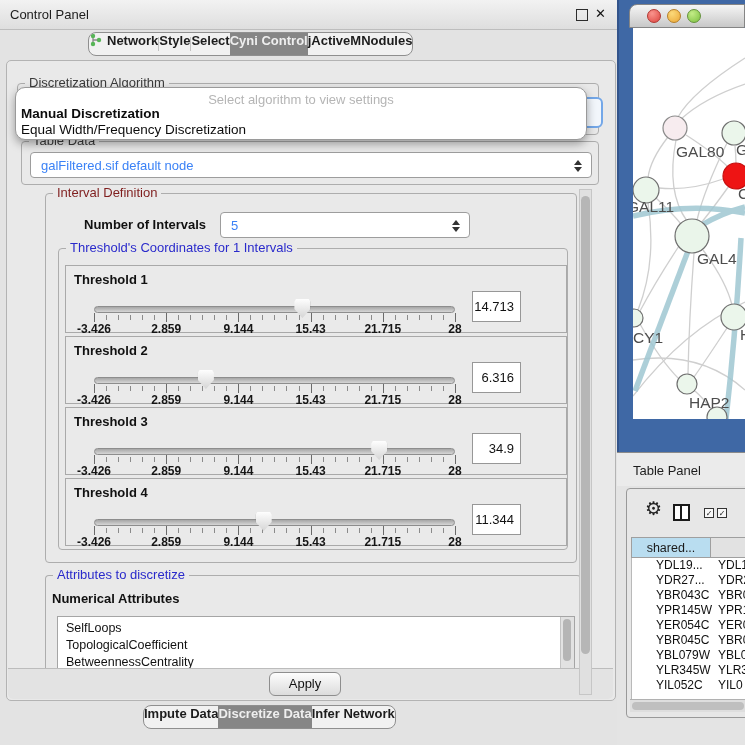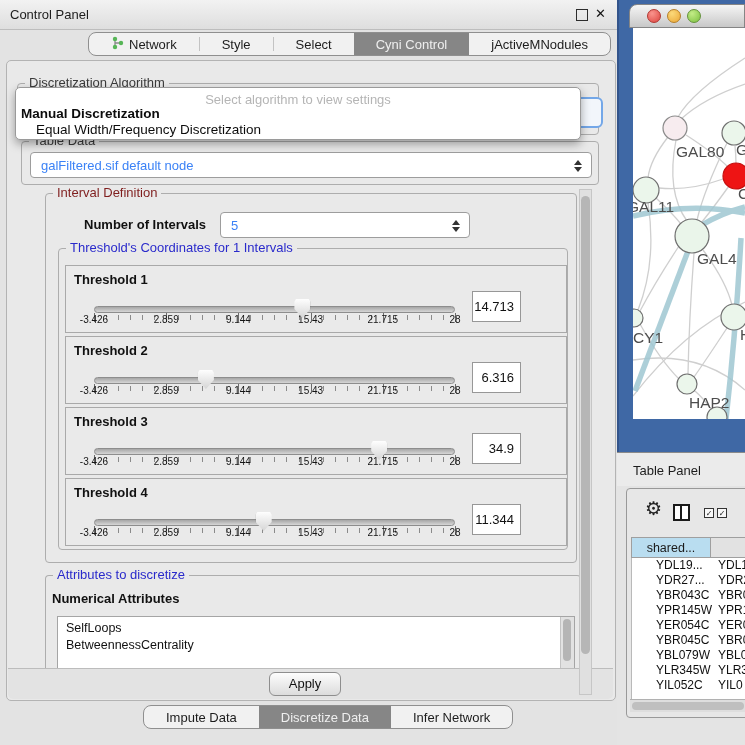--- a/index.html
+++ b/index.html
@@ -9,21 +9,21 @@
   
   #left{position:absolute;left:0;top:0;width:617px;height:745px;background:#e3e3e3;}
   #cp-titlebar{position:absolute;left:0;top:0;width:617px;height:29px;
     background:linear-gradient(#f2f2f2,#dedede);border-bottom:1px solid #bdbdbd;}
   #cp-title{position:absolute;left:10px;top:7px;font-size:13px;color:#1d1d1d;}
   #float-btn{position:absolute;left:576px;top:9px;width:10px;height:10px;border:1.5px solid #2c2c2c;background:transparent;}
   #close-btn{position:absolute;left:595px;top:6px;font-size:13px;font-weight:bold;color:#111;}
 
   .tabbar{position:absolute;display:flex;align-items:stretch;background:#f1f1f1;
     border:1.5px solid #8f8f8f;border-radius:8px;overflow:hidden;height:24px;box-sizing:border-box;}
-  .tab{display:flex;align-items:center;padding:0 22px;font-size:13px;color:#1c1c1c;white-space:nowrap;}
+  .tab{display:flex;padding:0 0;font-size:13px;color:#1c1c1c;white-space:nowrap;font-weight:bold;}
   .tab.selected{background:#868686;color:#efefef;}
   .tabsep{width:1px;background:#c3c3c3;margin:4px 0;}
   #top-tabs{left:88px;top:32px;}
   #bottom-tabs{left:143px;top:705px;}
 
   #main-panel{position:absolute;left:6px;top:60px;width:608px;height:639px;
     background:#e9e9e9;border:1px solid #b3b3b3;border-radius:5px;}
 
   .group{position:absolute;border:1px solid #adadad;border-radius:4px;box-sizing:border-box;}
   .legend{position:absolute;top:-9px;left:7px;background:#e9e9e9;padding:0 4px;font-size:13px;white-space:nowrap;}
@@ -32,39 +32,39 @@
   .legend.dark{color:#3a3a3a;}
 
   .combo{position:absolute;background:#ffffff;border:1px solid #9d9d9d;border-radius:4px;box-sizing:border-box;height:26px;}
   .combo .val{position:absolute;left:10px;top:5px;font-size:13px;color:#3b82f6;}
   .arrows{position:absolute;right:9px;top:6px;width:8px;height:14px;}
   .arrows .up{position:absolute;top:1px;left:0;width:0;height:0;border-left:4px solid transparent;border-right:4px solid transparent;border-bottom:5px solid #333;}
   .arrows .dn{position:absolute;bottom:1px;left:0;width:0;height:0;border-left:4px solid transparent;border-right:4px solid transparent;border-top:5px solid #333;}
 
   
   #algo-popup{position:absolute;left:8px;top:26px;width:564px;height:51px;background:#ffffff;
-    border:1px solid #9a9a9a;border-radius:5px;box-shadow:0 4px 10px rgba(0,0,0,.35);z-index:40;}
+    border:1px solid #9a9a9a;border-radius:10px;box-shadow:0 4px 10px rgba(0,0,0,.35);z-index:40;padding-left:6px;}
   #algo-popup .hint{position:absolute;left:0;top:4px;width:100%;text-align:center;font-size:13px;color:#b5b5b5;}
   #algo-popup .item{position:absolute;left:5px;font-size:13.5px;color:#0c0c0c;white-space:nowrap;}
   #algo-popup .item.b{font-weight:bold;}
 
   #focus-combo{position:absolute;left:554px;top:36px;width:38px;height:27px;border:2.5px solid #73a7e8;
     border-radius:6px;background:#f2f6fb;z-index:5;}
 
   
   .thr-row{position:relative;width:502px;height:68px;border:1px solid #a9a9a9;background:#eaeaea;margin-bottom:3px;box-sizing:border-box;}
   .thr-label{position:absolute;left:8px;top:6px;font-size:13px;font-weight:bold;color:#111;}
   .track{position:absolute;left:28px;top:40px;width:361px;height:7px;border:1px solid #8d8d8d;border-radius:4px;
     background:linear-gradient(#a6a6a6,#d6d6d6);box-sizing:border-box;}
   .thumb{position:absolute;top:33px;width:16px;height:19px;background:linear-gradient(#fefefe,#d5d5d5);
     clip-path:polygon(10% 0,90% 0,100% 14%,100% 52%,50% 100%,0 52%,0 14%);filter:drop-shadow(0 0 1px #6f6f6f);z-index:2;}
   .ticks{position:absolute;left:28px;top:49px;width:362px;height:5px;
     background:repeating-linear-gradient(to right,#8a8a8a 0 1px,transparent 1px 12.03px);}
   .majortick{position:absolute;top:47px;width:1px;height:9px;background:#6b6b6b;}
-  .ticklabel{position:absolute;top:48px;font-size:10px;font-weight:normal;color:#151515;transform:translateX(-50%);white-space:nowrap;}
+  .ticklabel{position:absolute;top:56px;font-size:12px;font-weight:bold;color:#151515;transform:translateX(-50%);white-space:nowrap;}
   .thr-value{position:absolute;left:406px;top:25px;width:49px;height:31px;background:#fff;border:1px solid #979797;
     box-sizing:border-box;font-size:13px;color:#111;text-align:right;line-height:29px;padding-right:6px;}
 
   
   #attr-listbox{position:absolute;left:11px;top:40px;width:516px;height:56px;background:#ffffff;border:1px solid #a5a5a5;overflow:hidden;}
   .attr-item{font-size:12.5px;color:#111;line-height:17px;padding-left:8px;white-space:nowrap;}
   #attr-vsb{position:absolute;right:0;top:0;width:13px;height:100%;background:#e2e2e2;border-left:1px solid #c4c4c4;}
   #attr-vsb .th{position:absolute;left:2px;top:2px;width:8px;height:42px;background:#b5b5b5;border-radius:5px;}
 
   #bottom-strip{position:absolute;left:1px;top:607px;width:605px;height:30px;background:#e3e3e3;
@@ -151,21 +151,21 @@
     <div id="main-panel">
 
       <div class="group" style="left:10px;top:22px;width:582px;height:52px;">
         <span class="legend dark">Discretization Algorithm</span>
       </div>
       <div id="focus-combo"></div>
 
       <div id="algo-popup">
         <div class="hint">Select algorithm to view settings</div>
         <div class="item b" style="top:18px;">Manual Discretization</div>
-        <div class="item" style="top:34px;margin-left:15px;">Equal Width/Frequency Discretization</div>
+        <div class="item" style="top:34px;">Equal Width/Frequency Discretization</div>
       </div>
 
       <div class="group" style="left:14px;top:80px;width:578px;height:44px;">
         <span class="legend dark">Table Data</span>
         <div class="combo" style="left:8px;top:10px;width:562px;">
           <span class="val">galFiltered.sif default node</span>
           <span class="arrows">
               <span class="up"></span>
               <span class="dn"></span>
             </span>
@@ -265,20 +265,21 @@
             </div>
         </div>
       </div>
 
       <div class="group" style="left:38px;top:514px;width:536px;height:96px;border-bottom:none;border-radius:4px 4px 0 0;">
         <span class="legend blue">Attributes to discretize</span>
         <span style="position:absolute;left:6px;top:15px;font-size:13px;font-weight:bold;color:#111;">Numerical Attributes</span>
         <div id="attr-listbox">
           <div id="attr-items" style="padding-top:3px;">
               <div class="attr-item">SelfLoops</div>
+              <div class="attr-item">TopologicalCoefficient</div>
               <div class="attr-item">BetweennessCentrality</div>
             </div>
           <div id="attr-vsb">
               <div class="th"></div>
             </div>
         </div>
       </div>
 
       <div id="bottom-strip">
         <div id="apply-btn">Apply</div>

